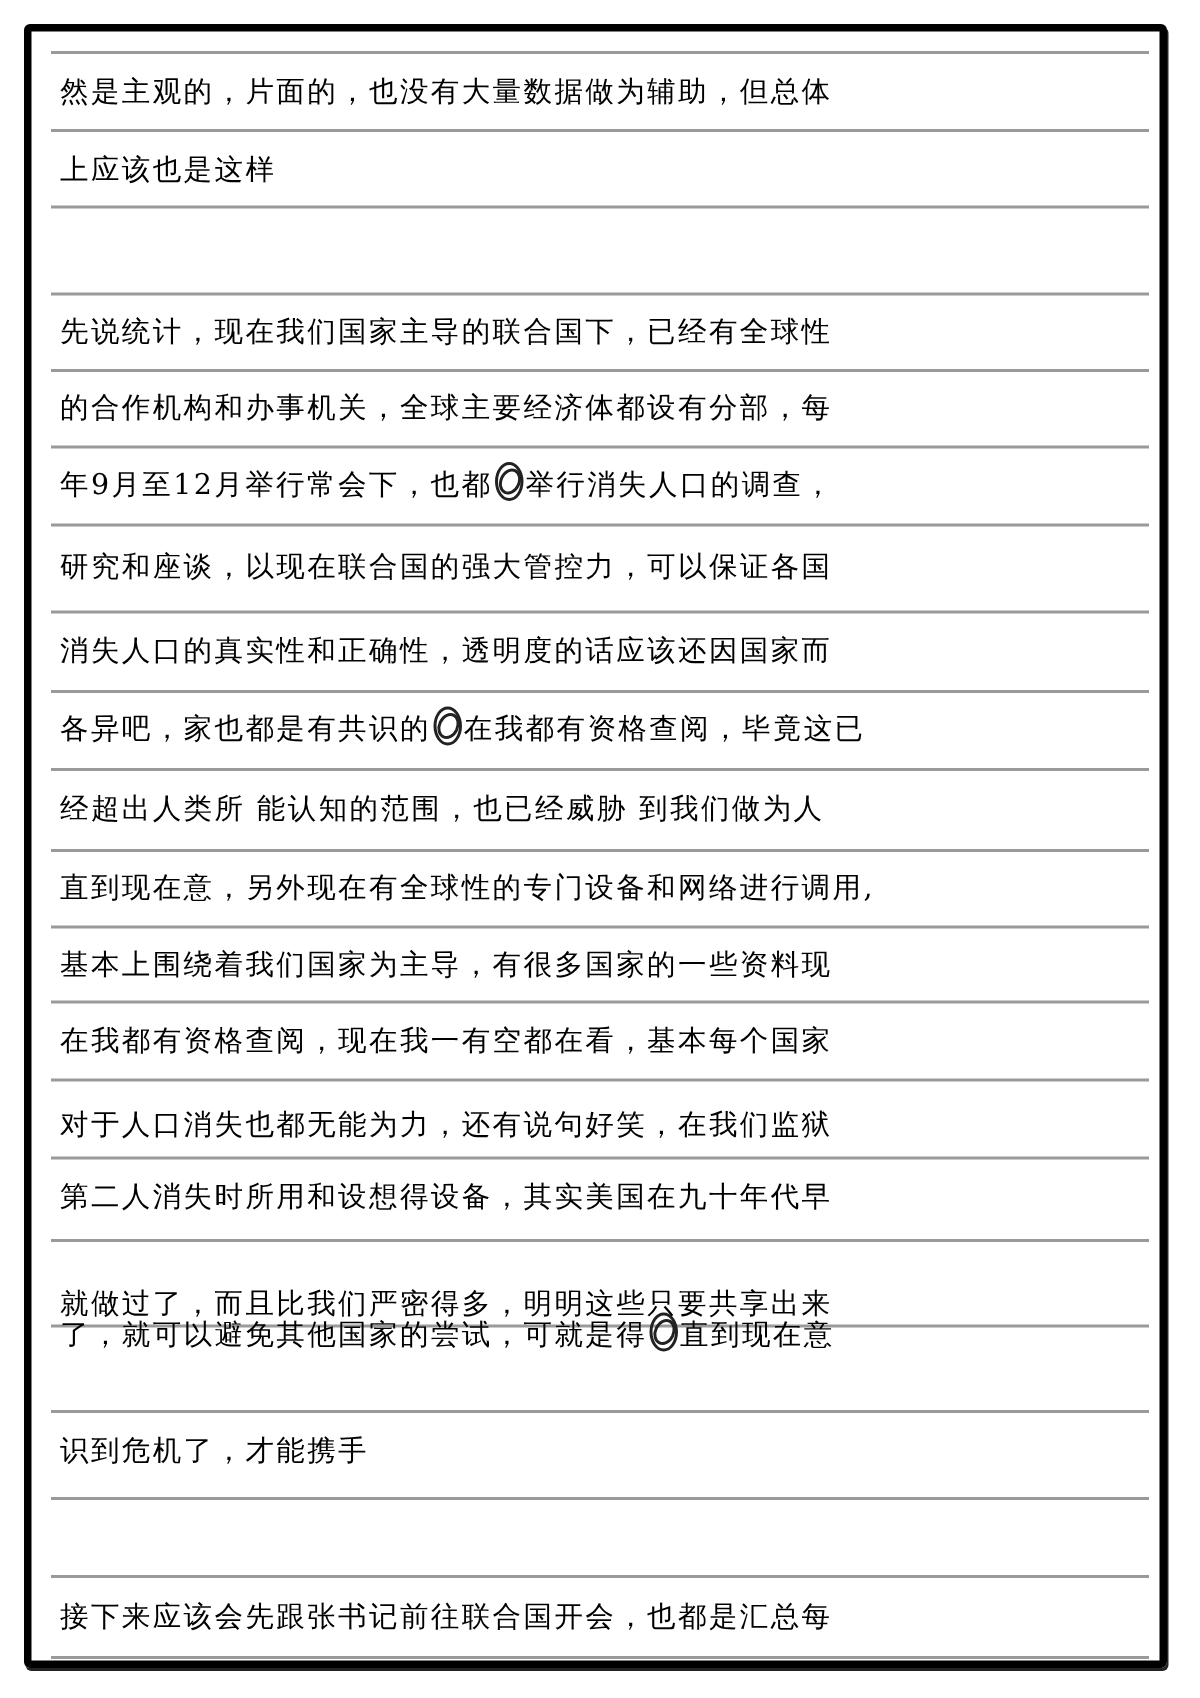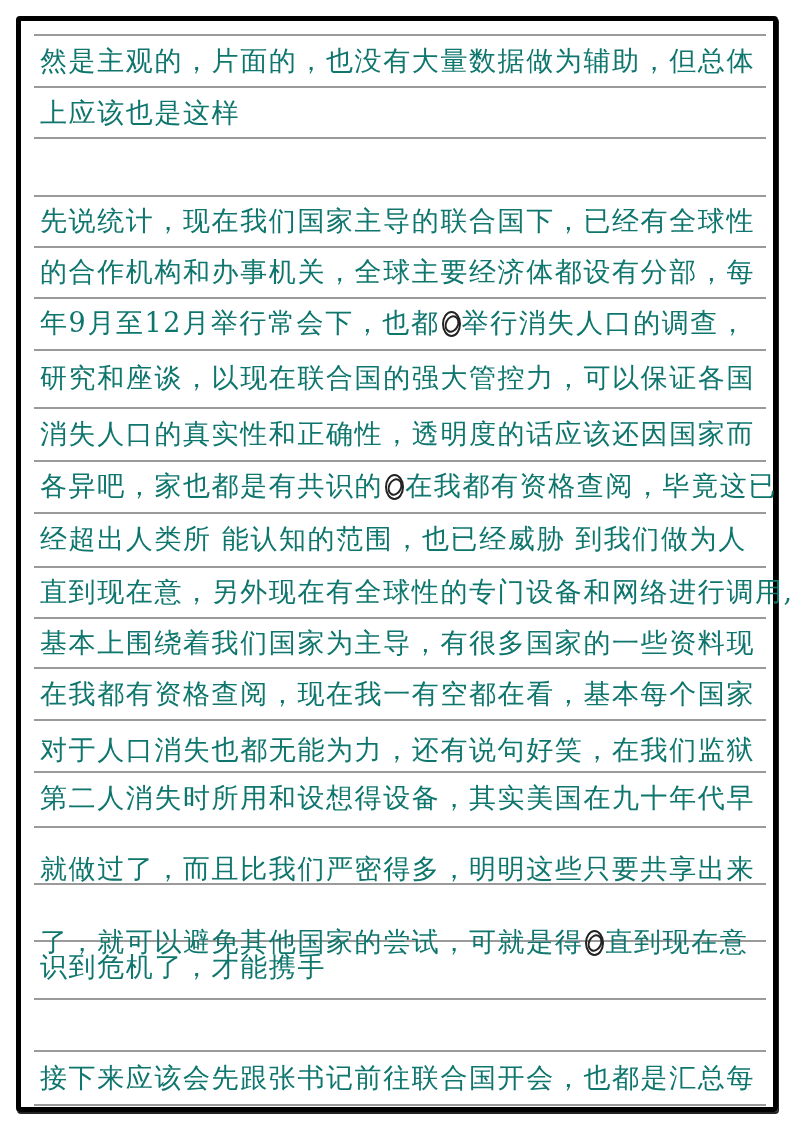--- a/index.html
+++ b/index.html
@@ -7,22 +7,22 @@
   .frame {
     position: absolute; left: 16px; top: 16px; width: 762px; height: 1096px;
     border: 5px solid #000; border-radius: 4px; box-sizing: border-box;
     box-shadow: 1px 2px 0 #222;
   }
   .rule {
     position: absolute; left: 34px; width: 732px; height: 2px; background: #9a9a9a;
   }
   .line {
     position: absolute; left: 40px; width: 730px; height: 40px;
-    font-family: "DejaVu Serif", serif; font-size: 27px; line-height: 40px;
-    color: #0f766e; white-space: nowrap; letter-spacing: 1.6px;
+    font-family: "DejaVu Serif", serif; font-size: 19px; line-height: 40px;
+    color: #000000; white-space: nowrap; letter-spacing: 1.6px;
   }
   .scribble {
     display: inline-block; width: 22px; height: 26px; vertical-align: -5px;
     position: relative;
   }
   .scribble::before, .scribble::after {
     content: ""; position: absolute; border: 2px solid #222; border-radius: 50%;
   }
   .scribble::before { left: 2px; top: 0; width: 15px; height: 22px; }
   .scribble::after { left: 5px; top: 4px; width: 10px; height: 14px; transform: rotate(25deg); }
@@ -63,16 +63,16 @@
 <div class="line" style="top:358px">研究和座谈，以现在联合国的强大管控力，可以保证各国</div>
 <div class="line" style="top:414px">消失人口的真实性和正确性，透明度的话应该还因国家而</div>
 <div class="line" style="top:466px"><span>各异吧，家也都是有共识的</span><span class="scribble"></span><span>在我都有资格查阅，毕竟这已</span></div>
 <div class="line" style="top:519px">经超出人类所 能认知的范围，也已经威胁 到我们做为人</div>
 <div class="line" style="top:572px">直到现在意，另外现在有全球性的专门设备和网络进行调用,</div>
 <div class="line" style="top:623px">基本上围绕着我们国家为主导，有很多国家的一些资料现</div>
 <div class="line" style="top:674px">在我都有资格查阅，现在我一有空都在看，基本每个国家</div>
 <div class="line" style="top:730px">对于人口消失也都无能为力，还有说句好笑，在我们监狱</div>
 <div class="line" style="top:778px">第二人消失时所用和设想得设备，其实美国在九十年代早</div>
 <div class="line" style="top:849px">就做过了，而且比我们严密得多，明明这些只要共享出来</div>
-<div class="line" style="top:922px"><span>了，就可以避免其他国家的尝试，可就是得</span><span class="scribble"></span><span>直到现在意</span></div>
+<div class="line" style="top:870px"><span>了，就可以避免其他国家的尝试，可就是得</span><span class="scribble"></span><span>直到现在意</span></div>
 <div class="line" style="top:947px">识到危机了，才能携手</div>
 <div class="line" style="top:1004px"></div>
 <div class="line" style="top:1058px">接下来应该会先跟张书记前往联合国开会，也都是汇总每</div>
 
 </body></html>

